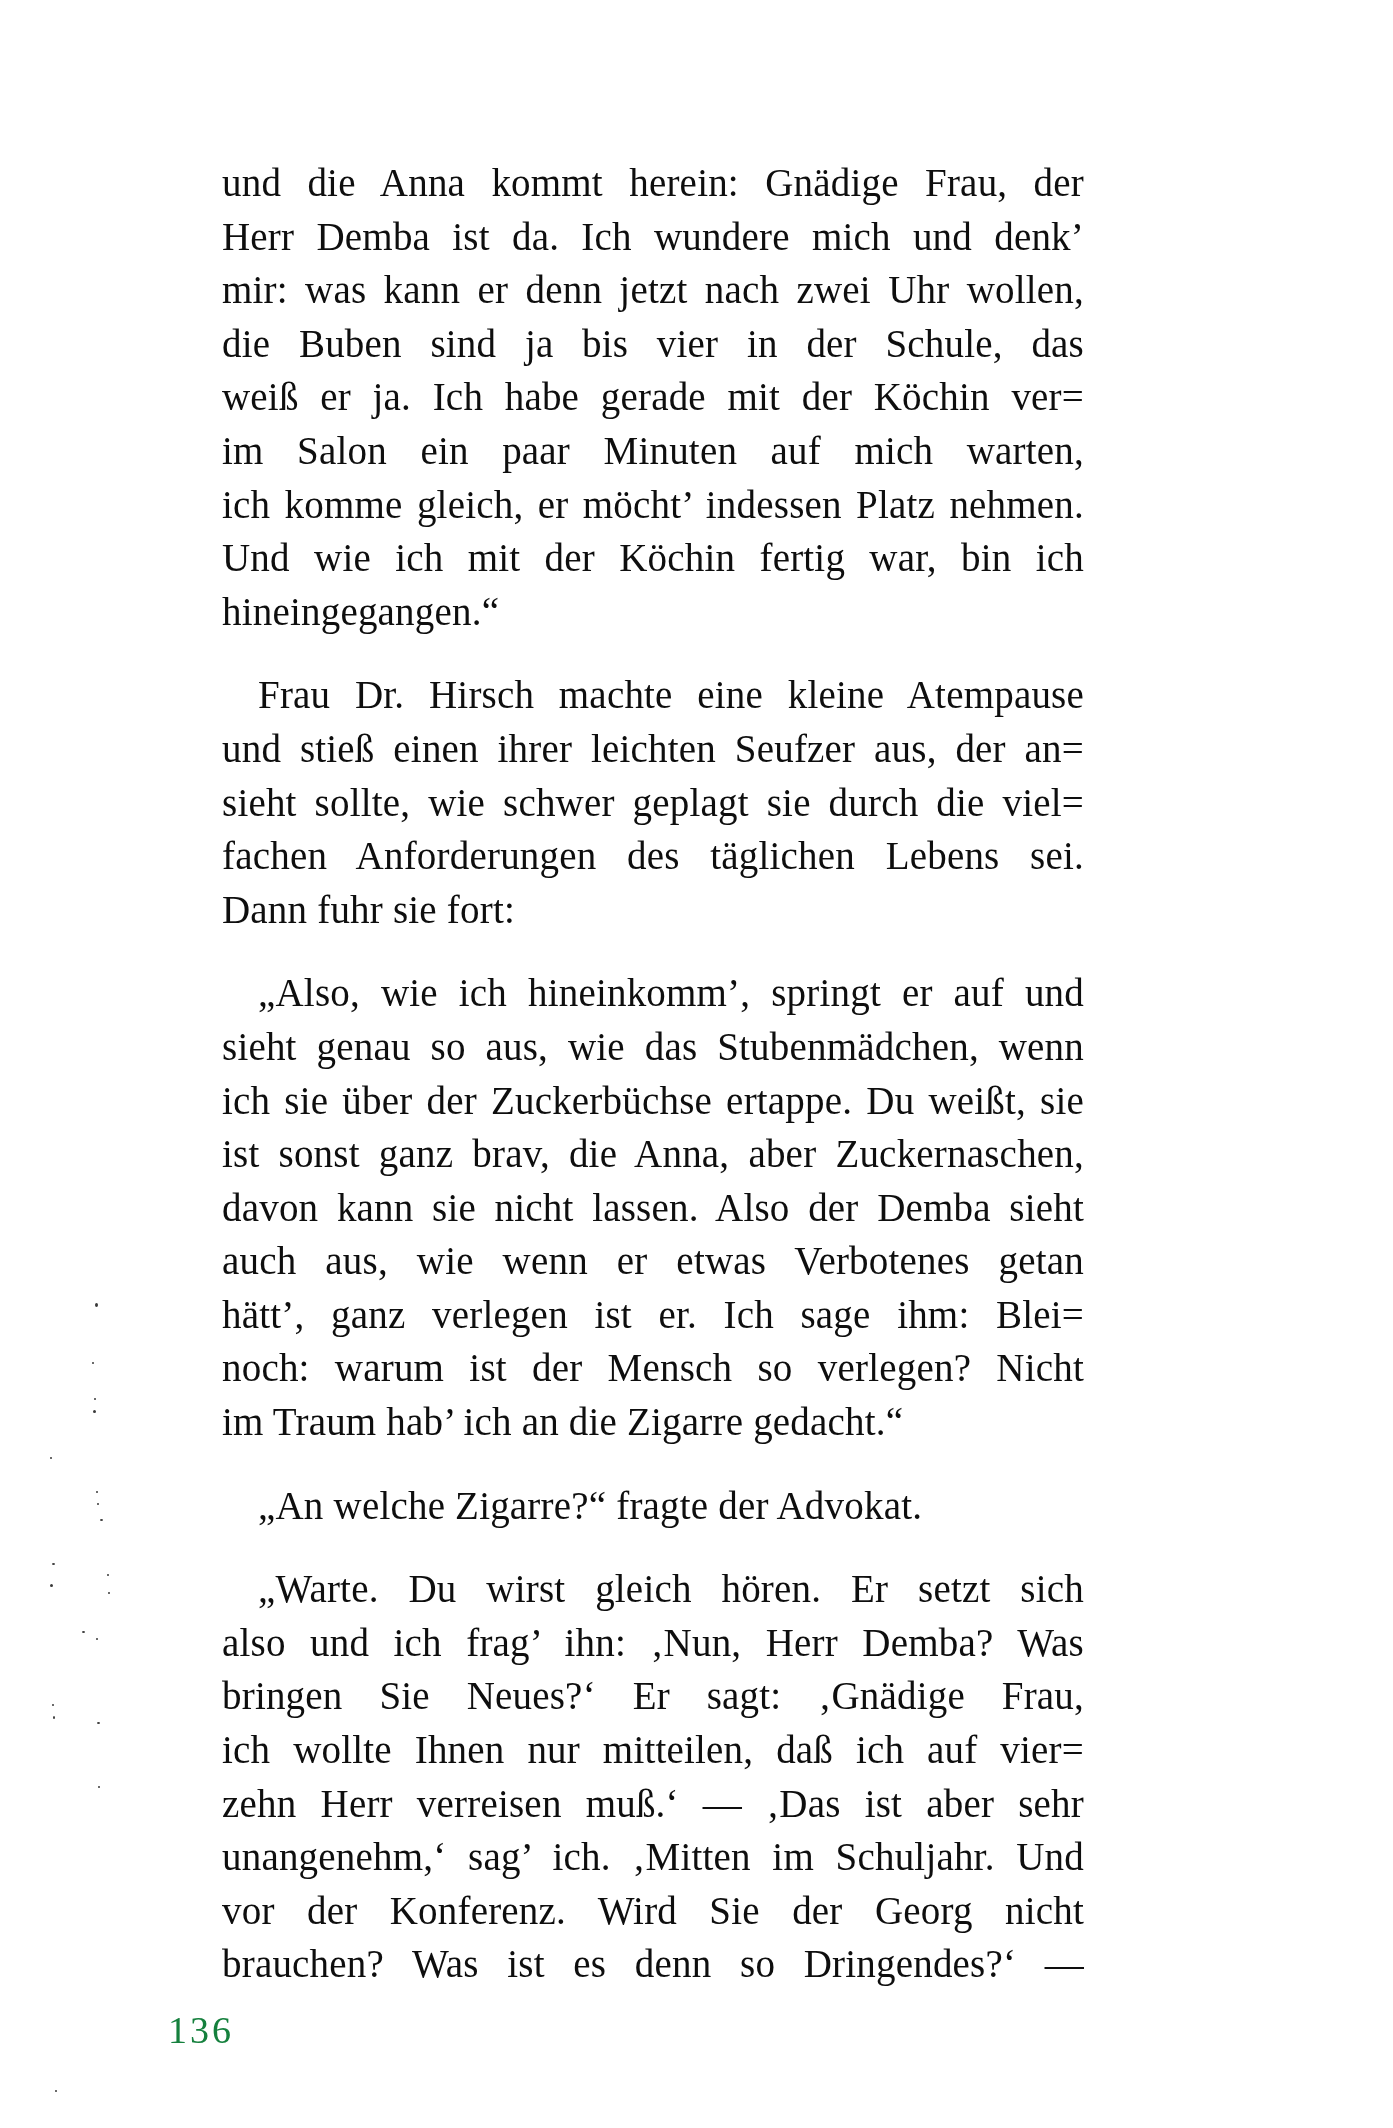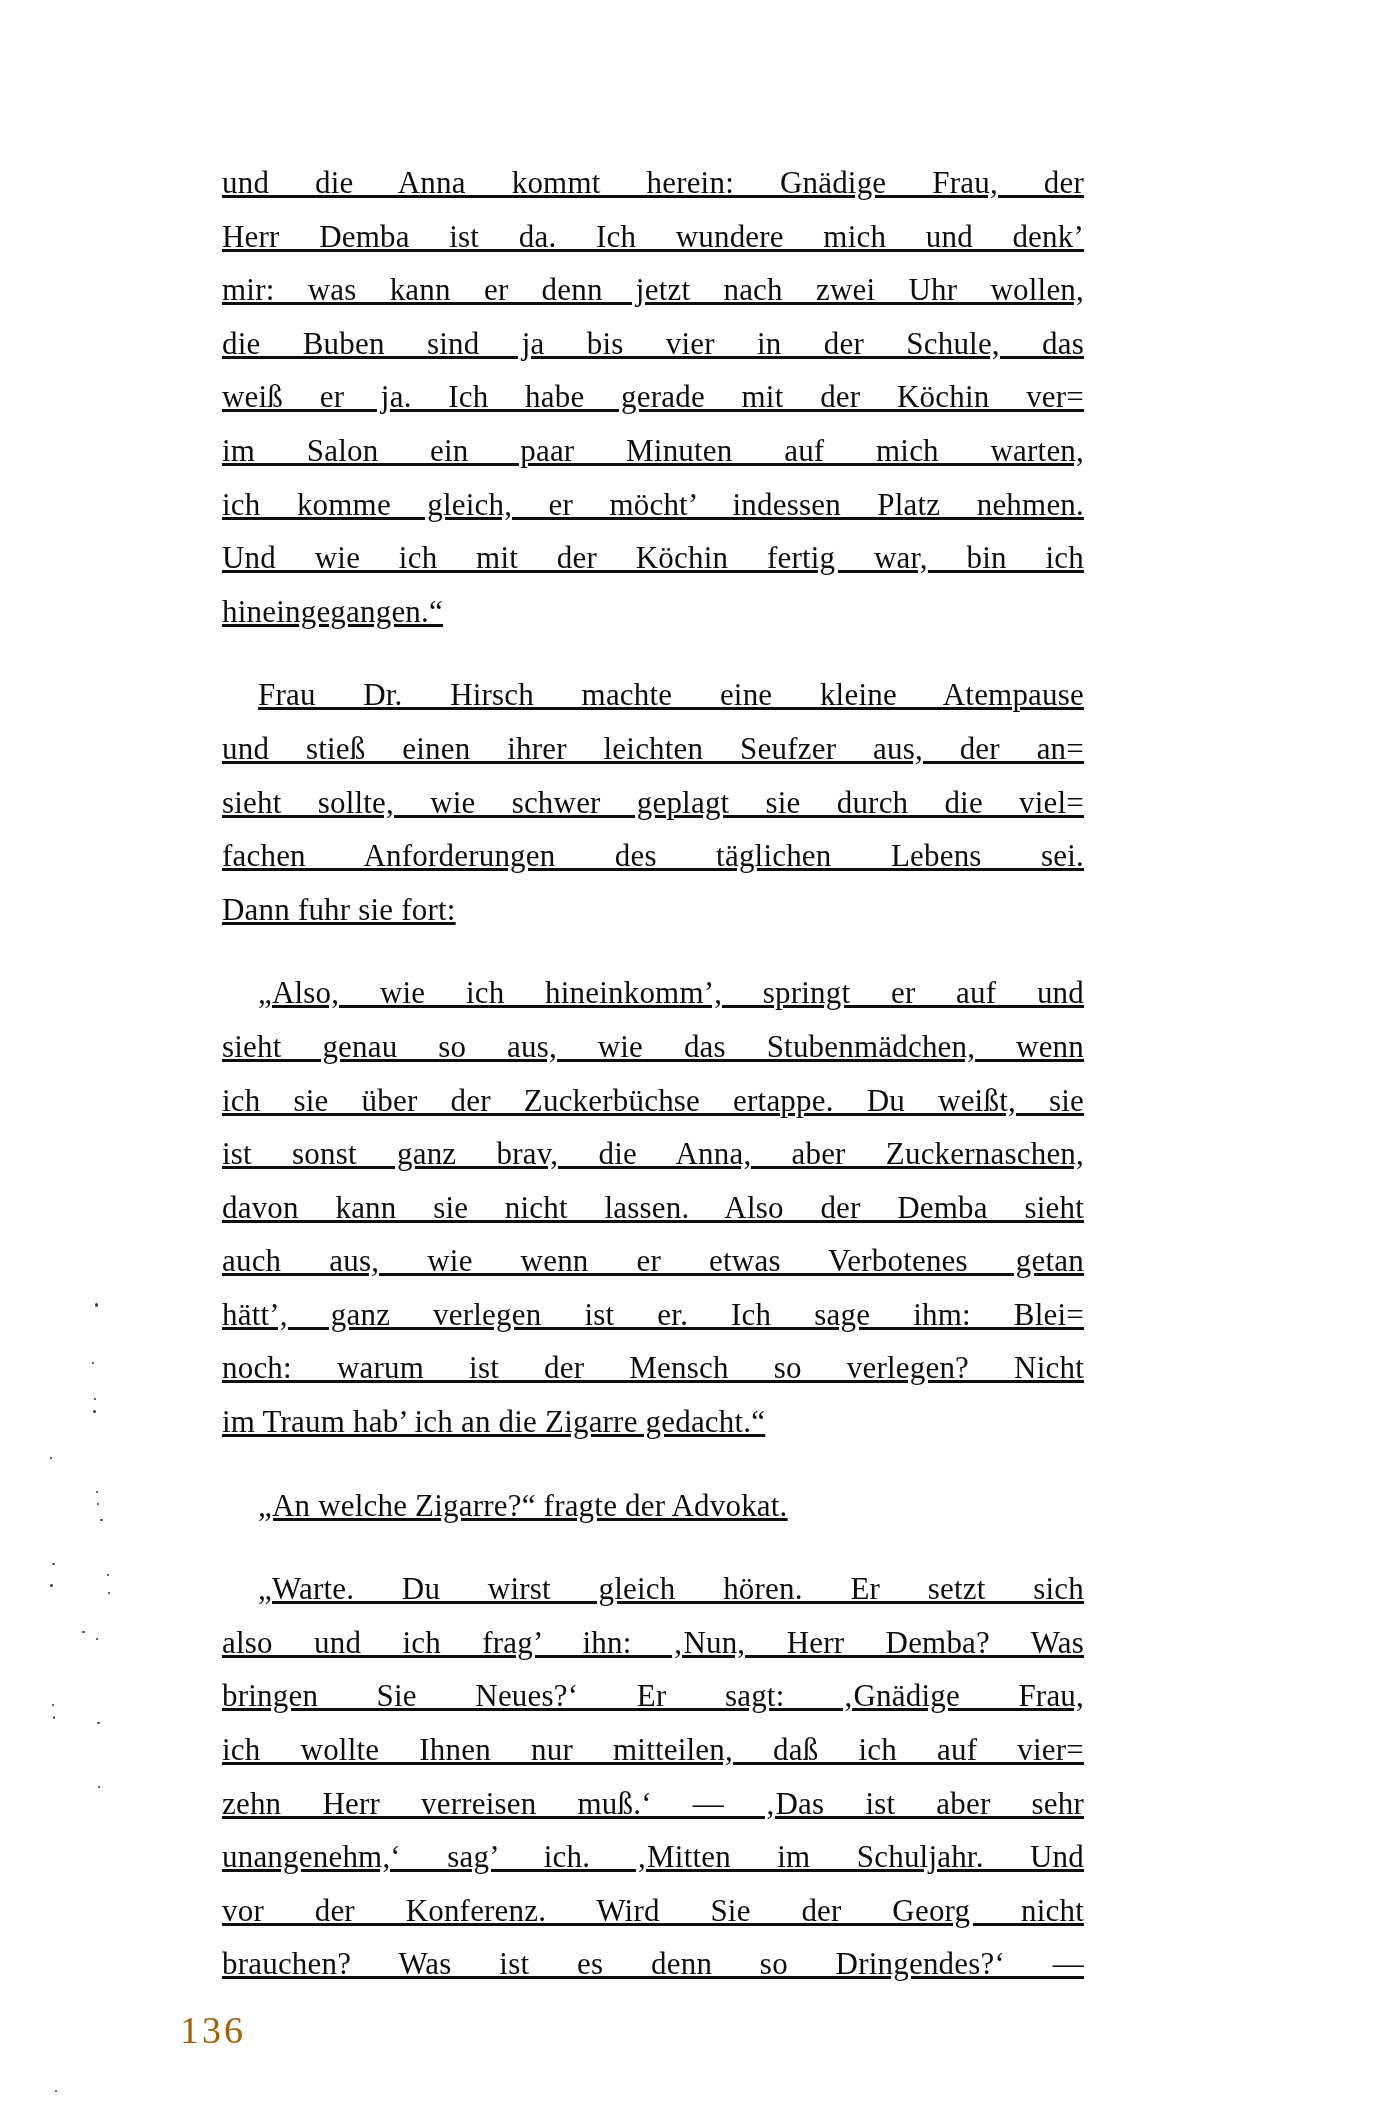--- a/index.html
+++ b/index.html
@@ -16,46 +16,45 @@
     font-family: "Liberation Serif", "DejaVu Serif", serif;
     color: #0e0e0e;
   }
   .text-block {
     position: absolute;
     left: 222px;
     top: 156px;
     width: 862px;
   }
   .line {
-    font-size: 31px;
+    font-size: 39px;
     line-height: 53.6px;
     height: 53.6px;
     overflow: hidden;
     text-align: justify;
     text-align-last: justify;
     -moz-text-align-last: justify;
     letter-spacing: 0.2px;
     white-space: normal;
-    text-decoration: underline;
   }
   .line.para-end {
     text-align-last: left;
     -moz-text-align-last: left;
   }
   .line.indent {
     text-indent: 36px;
     margin-top: 30px;
   }
   .page-number {
     position: absolute;
-    left: 180px;
+    left: 168px;
     top: 2008px;
     font-size: 38px;
     letter-spacing: 3px;
-    color: #a16207;
+    color: #15803d;
   }
   .speck {
     position: absolute;
     background: #3a3a3a;
     border-radius: 50%;
   }
 </style>
 </head>
 <body>
 

